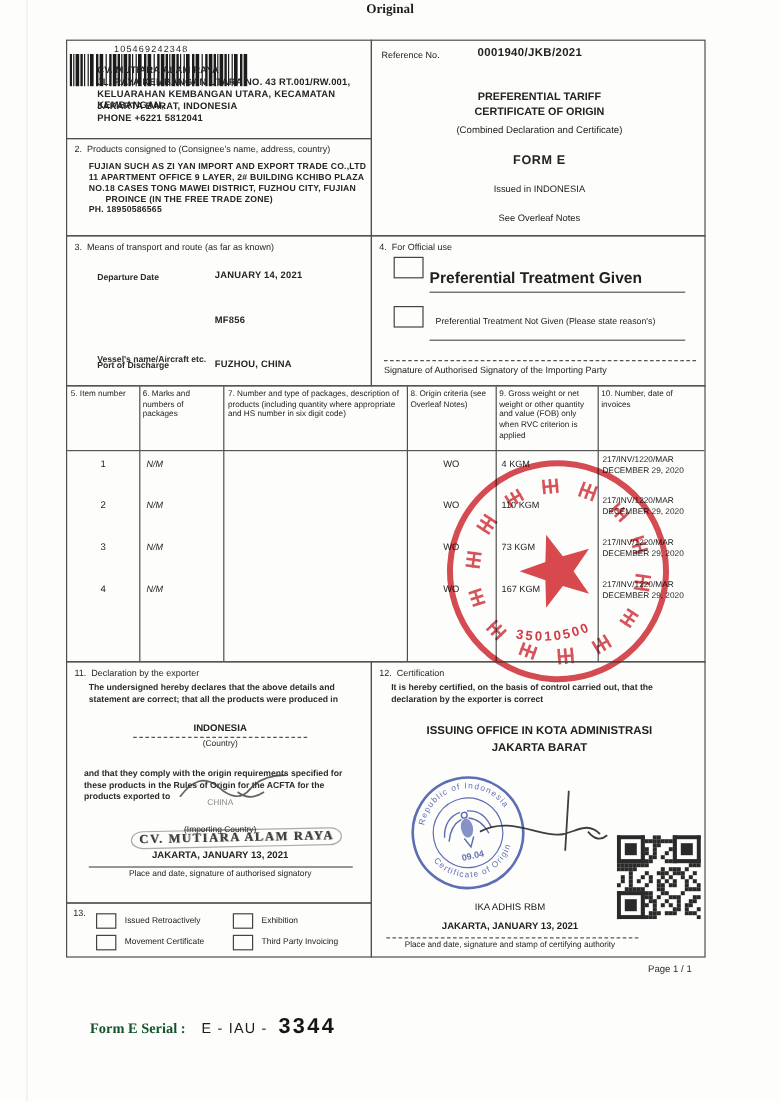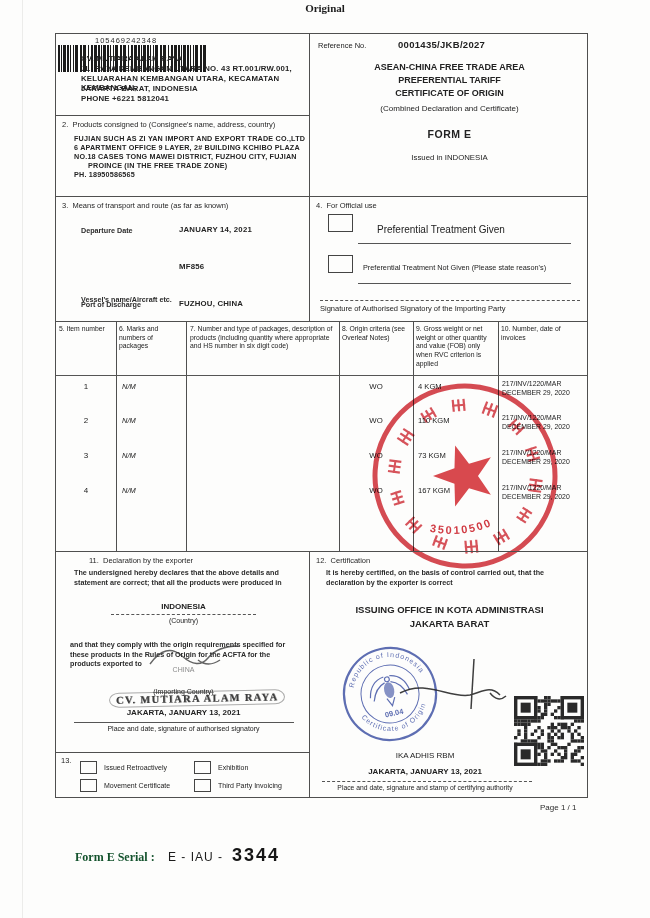--- a/index.html
+++ b/index.html
@@ -86,52 +86,52 @@
   <div class="box" style="left:55px;top:33px;width:255px;height:83px;">
     <div class="t val8" style="left:25px;top:20px;">CV. MUTIARA ALAM RAYA</div>
     <div class="t val8" style="left:25px;top:30px;">JL. RAYA KEMBANGAN UTARA NO. 43 RT.001/RW.001,</div>
     <div class="t val8" style="left:25px;top:40px;">KELUARAHAN KEMBANGAN UTARA, KECAMATAN KEMBANGAN,</div>
     <div class="t val8" style="left:25px;top:50px;">JAKARTA BARAT, INDONESIA</div>
     <div class="t val8" style="left:25px;top:60px;">PHONE +6221 5812041</div>
   </div>
 
   <div class="box" style="left:309px;top:33px;width:279px;height:164px;">
     <div class="t" style="left:8px;top:7px;font-size:7.5px;">Reference No.</div>
-    <div class="t" style="left:88px;top:5px;font-size:9.5px;font-weight:bold;letter-spacing:.3px;">0001435/JKB/2027</div>
-    <div class="t center" style="left:0;top:28px;width:279px;font-size:9px;font-weight:bold;">ASEAN-CHINA FREE TRADE AREA</div>
+    <div class="t" style="left:88px;top:5px;font-size:9.5px;font-weight:bold;letter-spacing:.3px;">0001940/JKB/2021</div>
     <div class="t center" style="left:0;top:41px;width:279px;font-size:9px;font-weight:bold;">PREFERENTIAL TARIFF</div>
     <div class="t center" style="left:0;top:54px;width:279px;font-size:9px;font-weight:bold;">CERTIFICATE OF ORIGIN</div>
     <div class="t center" style="left:0;top:94px;width:279px;font-size:10.5px;font-weight:bold;letter-spacing:.5px;">FORM E</div>
     <div class="t center" style="left:0;top:70px;width:279px;font-size:8px;">(Combined Declaration and Certificate)</div>
     <div class="t center" style="left:0;top:119px;width:279px;font-size:7.8px;">Issued in INDONESIA</div>
+    <div class="t center" style="left:0;top:143px;width:279px;font-size:7.8px;">See Overleaf Notes</div>
   </div>
 
   <div class="box" style="left:55px;top:115px;width:255px;height:82px;">
     <div class="t title7" style="left:6px;top:4px;width:243px;">2.  Products consigned to (Consignee's name, address, country)</div>
     <div class="t val8" style="left:18px;top:18px;font-size:7.2px;">FUJIAN SUCH AS ZI YAN IMPORT AND EXPORT TRADE CO.,LTD</div>
-    <div class="t val8" style="left:18px;top:27px;font-size:7.2px;">6 APARTMENT OFFICE 9 LAYER, 2# BUILDING KCHIBO PLAZA</div>
+    <div class="t val8" style="left:18px;top:27px;font-size:7.2px;">11 APARTMENT OFFICE 9 LAYER, 2# BUILDING KCHIBO PLAZA</div>
     <div class="t val8" style="left:18px;top:36px;font-size:7.2px;">NO.18 CASES TONG MAWEI DISTRICT, FUZHOU CITY, FUJIAN</div>
     <div class="t val8" style="left:32px;top:45px;font-size:7.2px;">PROINCE (IN THE FREE TRADE ZONE)</div>
     <div class="t val8" style="left:18px;top:54px;font-size:7.2px;">PH. 18950586565</div>
   </div>
 
   <div class="box" style="left:55px;top:196px;width:255px;height:126px;">
     <div class="t title7" style="left:6px;top:4px;width:243px;">3.  Means of transport and route (as far as known)</div>
     <div class="t body7" style="left:25px;top:29px;">Departure Date</div>
     <div class="t val8" style="left:123px;top:28px;">JANUARY 14, 2021</div>
     <div class="t body7" style="left:25px;top:66px;margin-top:32px;">Vessel's name/Aircraft etc.</div>
     <div class="t val8" style="left:123px;top:65px;">MF856</div>
     <div class="t body7" style="left:25px;top:103px;">Port of Discharge</div>
     <div class="t val8" style="left:123px;top:102px;">FUZHOU, CHINA</div>
   </div>
 
   <div class="box" style="left:309px;top:196px;width:279px;height:126px;">
     <div class="t title7" style="left:6px;top:4px;">4.  For Official use</div>
     <div class="cb" style="left:18px;top:17px;width:25px;height:18px;"></div>
-    <div class="t" style="left:67px;top:27px;font-size:10px;">Preferential Treatment Given</div>
+    <div class="t" style="left:48px;top:27px;font-size:13px;font-weight:bold;">Preferential Treatment Given</div>
     <div class="hline" style="left:48px;top:46px;width:213px;"></div>
     <div class="cb" style="left:18px;top:58px;width:25px;height:18px;"></div>
     <div class="t" style="left:53px;top:66px;width:218px;font-size:7.3px;">Preferential Treatment Not Given (Please state reason's)</div>
     <div class="hline" style="left:48px;top:86px;width:213px;"></div>
     <div class="dashline" style="left:10px;top:103px;width:260px;"></div>
     <div class="t" style="left:10px;top:107px;font-size:7.5px;">Signature of Authorised Signatory of the Importing Party</div>
   </div>
 
   <div class="box" style="left:55px;top:321px;width:533px;height:231px;">
     <div class="vline" style="left:60px;"></div>
@@ -296,21 +296,21 @@
         <path fill="#d42a30" opacity=".95" d="M 0 -32 L 7.64 -10.52 L 30.43 -9.89 L 12.36 4.02 L 18.81 25.89 L 0 13 L -18.81 25.89 L -12.36 4.02 L -30.43 -9.89 L -7.64 -10.52 Z"></path>
         <path id="arcNum" d="M -58 38 Q 0 74 58 38" fill="none"></path>
         <text font-size="11" font-weight="bold" fill="#ce2630" letter-spacing="2">
           <textPath href="#arcNum" startOffset="8">35010500</textPath>
         </text>
       </g>
     </svg>
   </div>
 
   <div class="box" style="left:55px;top:551px;width:255px;height:202px;">
-    <div class="t title7" style="left:6px;top:4px;margin-left:27px;">11.  Declaration by the exporter</div>
+    <div class="t title7" style="left:6px;top:4px;">11.  Declaration by the exporter</div>
     <div class="t body7" style="left:18px;top:16px;width:226px;">The undersigned hereby declares that the above details and statement are correct; that all the products were produced in</div>
     <div class="t center" style="left:0;top:50px;width:255px;font-size:8px;font-weight:bold;">INDONESIA</div>
     <div class="dashline" style="left:55px;top:62px;width:145px;"></div>
     <div class="t center" style="left:0;top:65px;width:255px;font-size:7px;">(Country)</div>
     <div class="t body7" style="left:14px;top:88px;width:232px;">and that they comply with the origin requirements specified for these products in the Rules of Origin for the ACFTA for the products exported to</div>
     <div class="t center" style="left:0;top:114px;width:255px;font-size:7px;color:#8a8a8a;">CHINA</div>
     <div class="t" style="left:0;top:118px;width:255px;text-align:center;">
       <span class="stamp-name" style="display:inline-block;">CV. MUTIARA ALAM RAYA</span>
     </div>
     <div class="t center strike" style="left:0;top:136px;width:255px;font-size:7px;">(Importing Country)</div>

